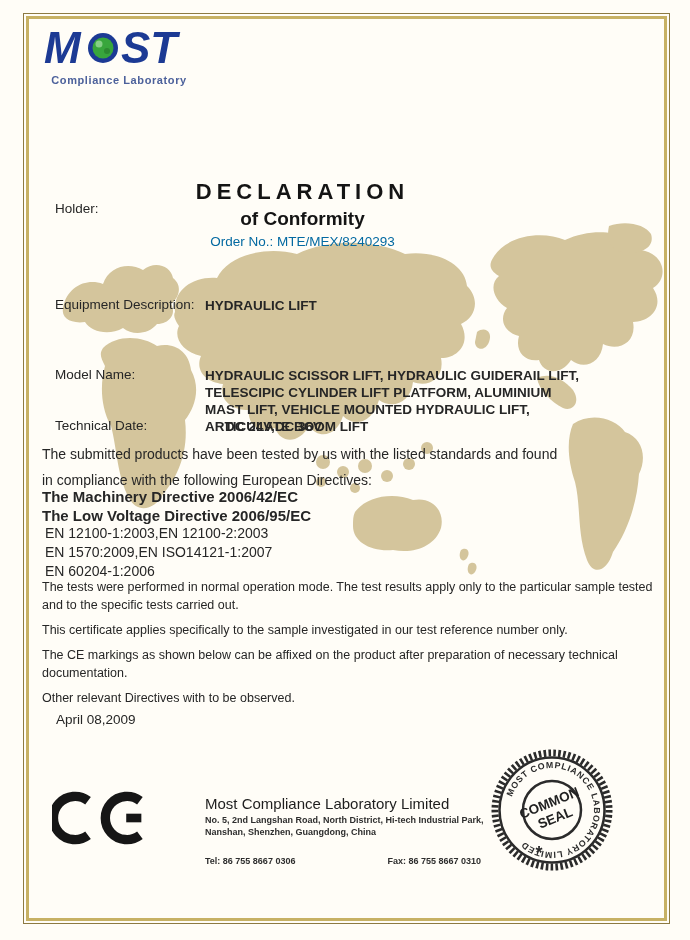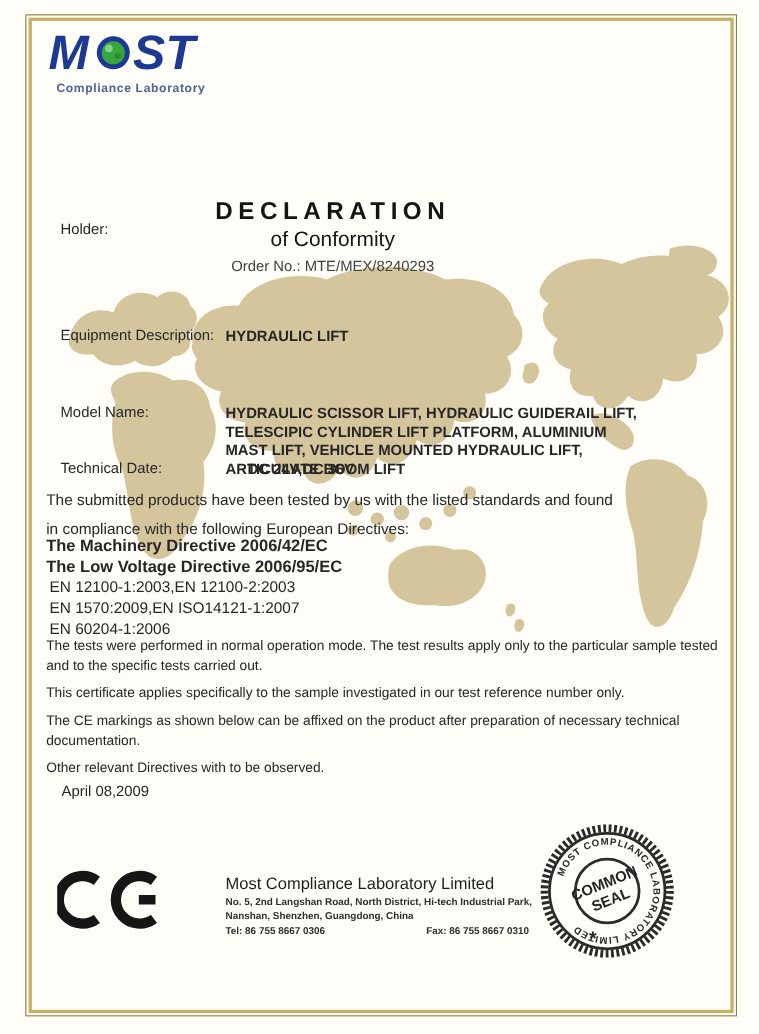--- a/index.html
+++ b/index.html
@@ -14,22 +14,22 @@
 
   .map{position:absolute;left:25px;top:220px;z-index:0;}
 
   .content{position:absolute;inset:0;z-index:1;}
 
   .logo{position:absolute;left:38px;top:24px;width:162px;text-align:center;}
   .logo-sub{font-size:11px;color:#4c619b;letter-spacing:.6px;margin-top:-4px;font-weight:bold;}
 
   .title-block{position:absolute;left:0;right:85px;top:131px;text-align:center;}
   .title-main{font-size:22px;font-weight:bold;letter-spacing:5px;color:#141414;margin-top:48px;}
-  .title-sub{font-size:19px;font-weight:normal;margin-top:3px;color:#141414;}
-  .title-order{font-size:13.5px;margin-top:4px;color:#404040;}
+  .title-sub{font-size:19px;font-weight:bold;margin-top:3px;color:#141414;}
+  .title-order{font-size:13.5px;margin-top:4px;color:#0369a1;}
 
   .row{position:absolute;left:55px;display:flex;}
   .row-label{width:150px;font-size:13.5px;flex:0 0 150px;}
   .row-value{width:470px;font-weight:bold;font-size:13.5px;line-height:17px;white-space:pre-line;}
   .row-holder{top:201px;gap:48px;}
   .row-equipment{top:297px;}
   .row-model{top:347px;margin-top:20px;}
   .row-technical{top:418px;gap:20px;}
 
   .statement{position:absolute;left:42px;top:441px;font-size:14px;line-height:26px;white-space:pre-line;}
@@ -44,21 +44,21 @@
   .sig-scribble{display:block;margin-left:10px;}
   .sig-line{width:192px;border-bottom:2px solid #1d1d1d;margin-top:-2px;}
   .sig-name{font-size:13.5px;margin:3px 0 0 13px;line-height:16px;}
   .sig-title{font-size:13.5px;margin-left:13px;line-height:16px;}
 
   .ce{position:absolute;left:52px;top:782px;}
 
   .company{position:absolute;left:205px;top:795px;width:276px;}
   .company-name{font-size:15px;color:#1e1e1e;margin-bottom:3px;white-space:nowrap;}
   .company-addr{font-size:9px;font-weight:bold;line-height:11.5px;color:#2e2e2e;white-space:nowrap;}
-  .company-telfax{display:flex;justify-content:space-between;font-size:9px;font-weight:bold;color:#2e2e2e;margin-top:3px;}
+  .company-telfax{display:flex;justify-content:space-between;font-size:9px;font-weight:bold;color:#2e2e2e;margin-top:18px;}
   .company-telfax span{white-space:nowrap;}
 
   .seal{position:absolute;left:489px;top:747px;}
 </style>
 </head>
 <body>
 
 <div class="page">
 
   <div class="frame"></div>

